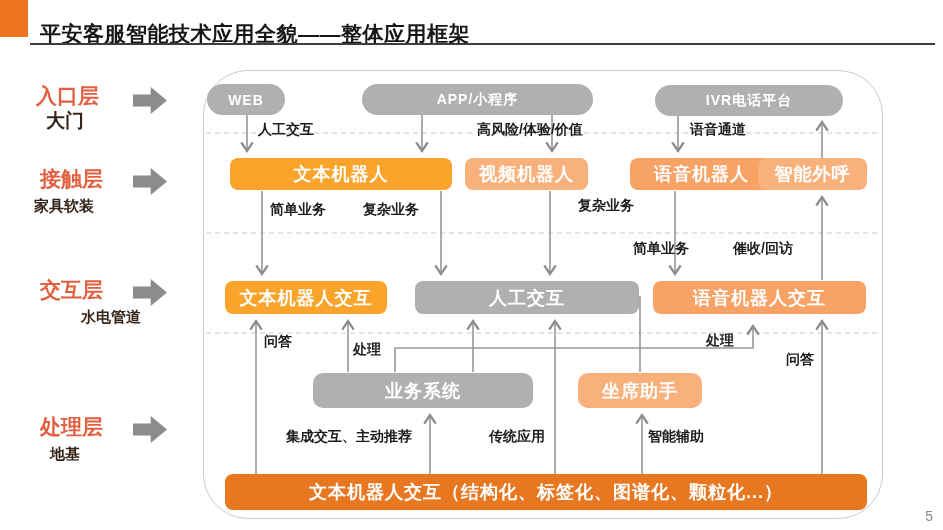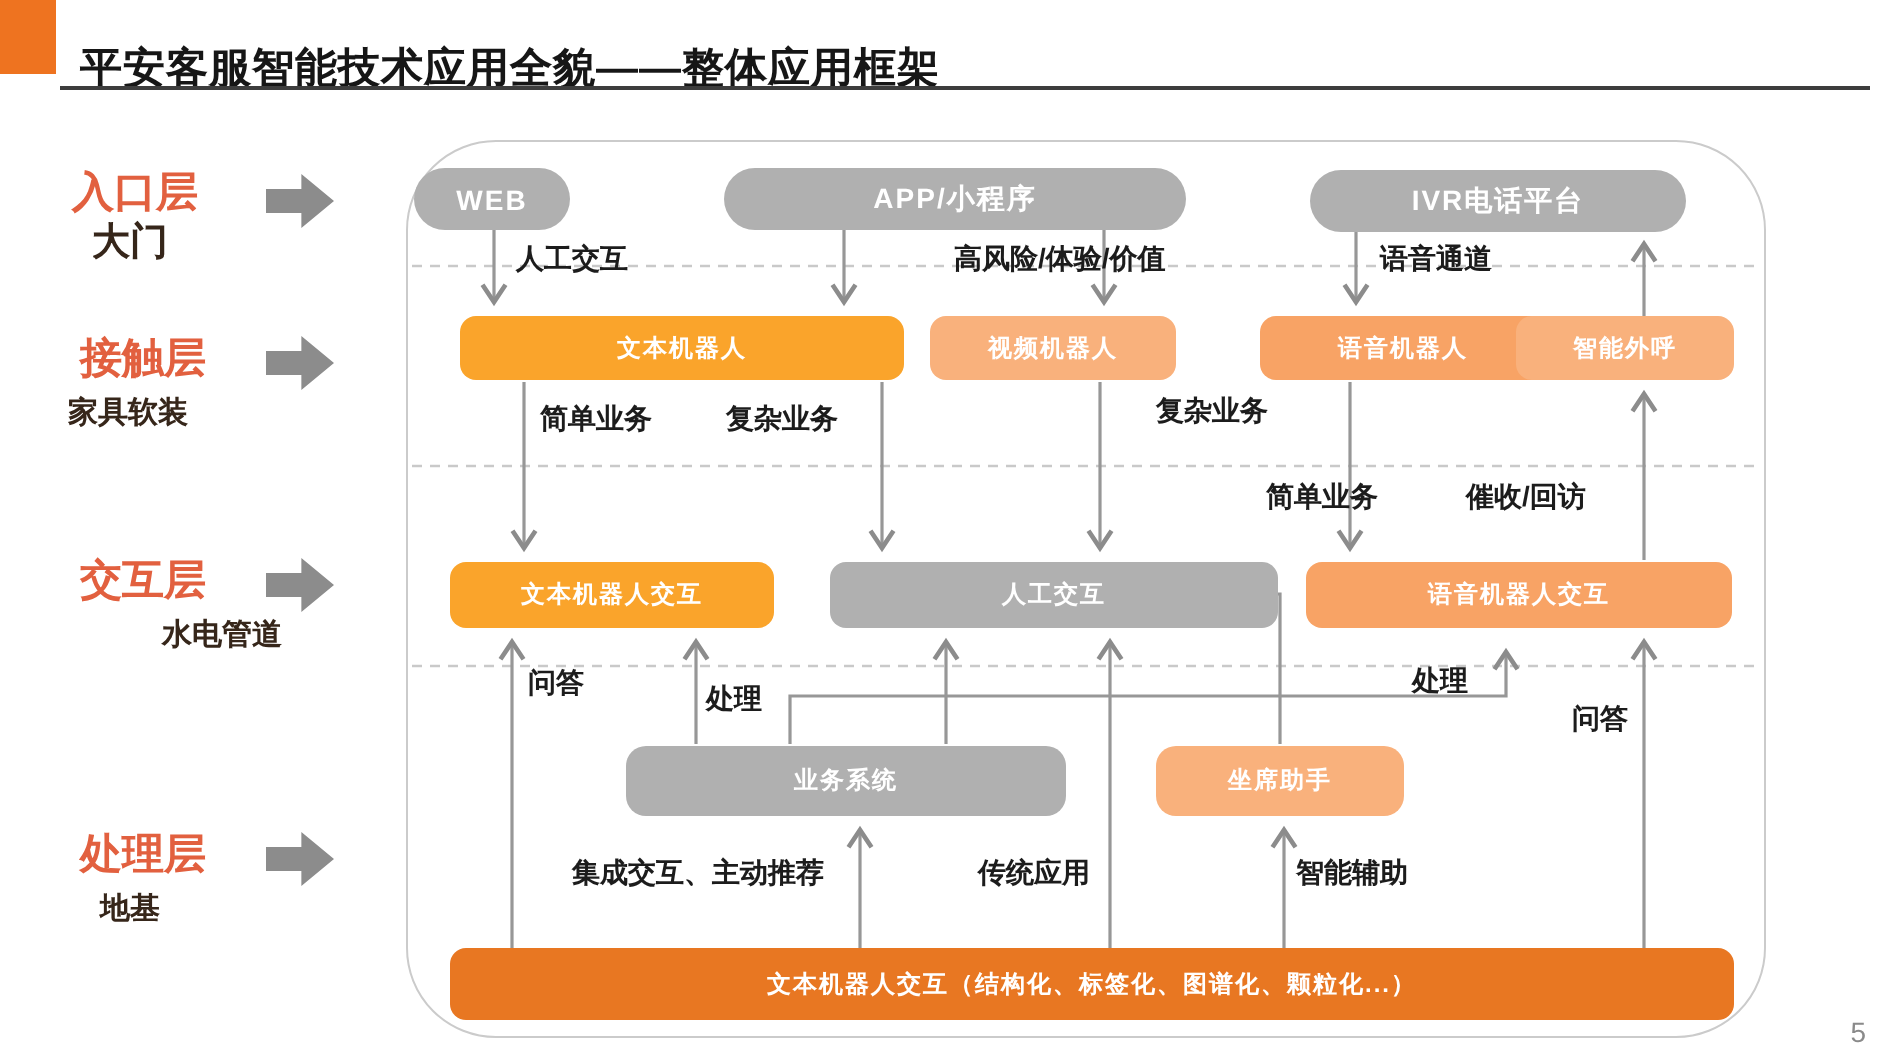--- a/index.html
+++ b/index.html
@@ -25,21 +25,21 @@
 
   
   .frame {
     left:203px; top:70px; width:678px; height:447px;
     border:1.6px solid #cbcbcb; border-radius:45px; background:#fff;
   }
 
   
   .node {
     display:flex; align-items:center; justify-content:center;
-    color:#fff; font-weight:bold; font-size:12px; letter-spacing:1px;
+    color:#fff; font-weight:bold; font-size:18px; letter-spacing:1px;
     border-radius:8px; z-index:3; text-align:center;
   }
   .pill   { border-radius:16px; background:var(--node-gray); font-size:14px; }
   .gray   { background:var(--node-gray); }
   .bright { background:var(--bright-orange); }
   .light  { background:var(--light-orange);text-align:right; }
   .mid    { background:var(--mid-orange); }
   .deep   { background:var(--deep-orange); }
 
   

